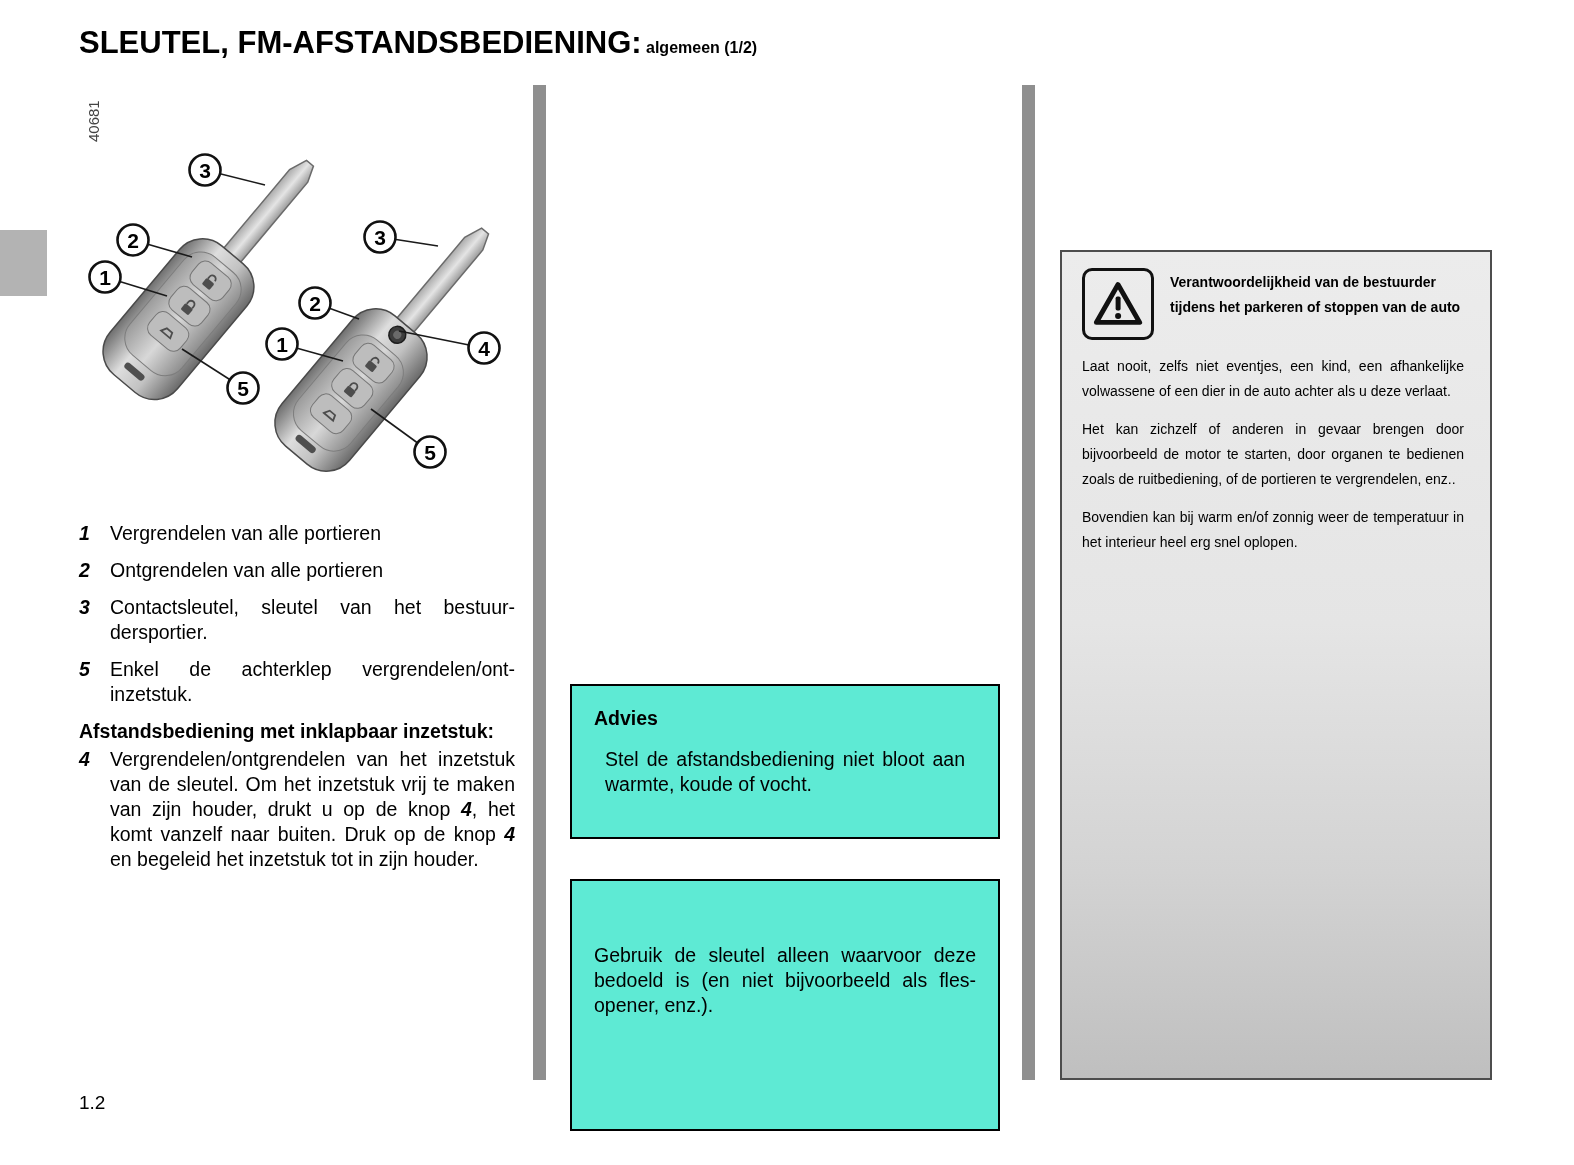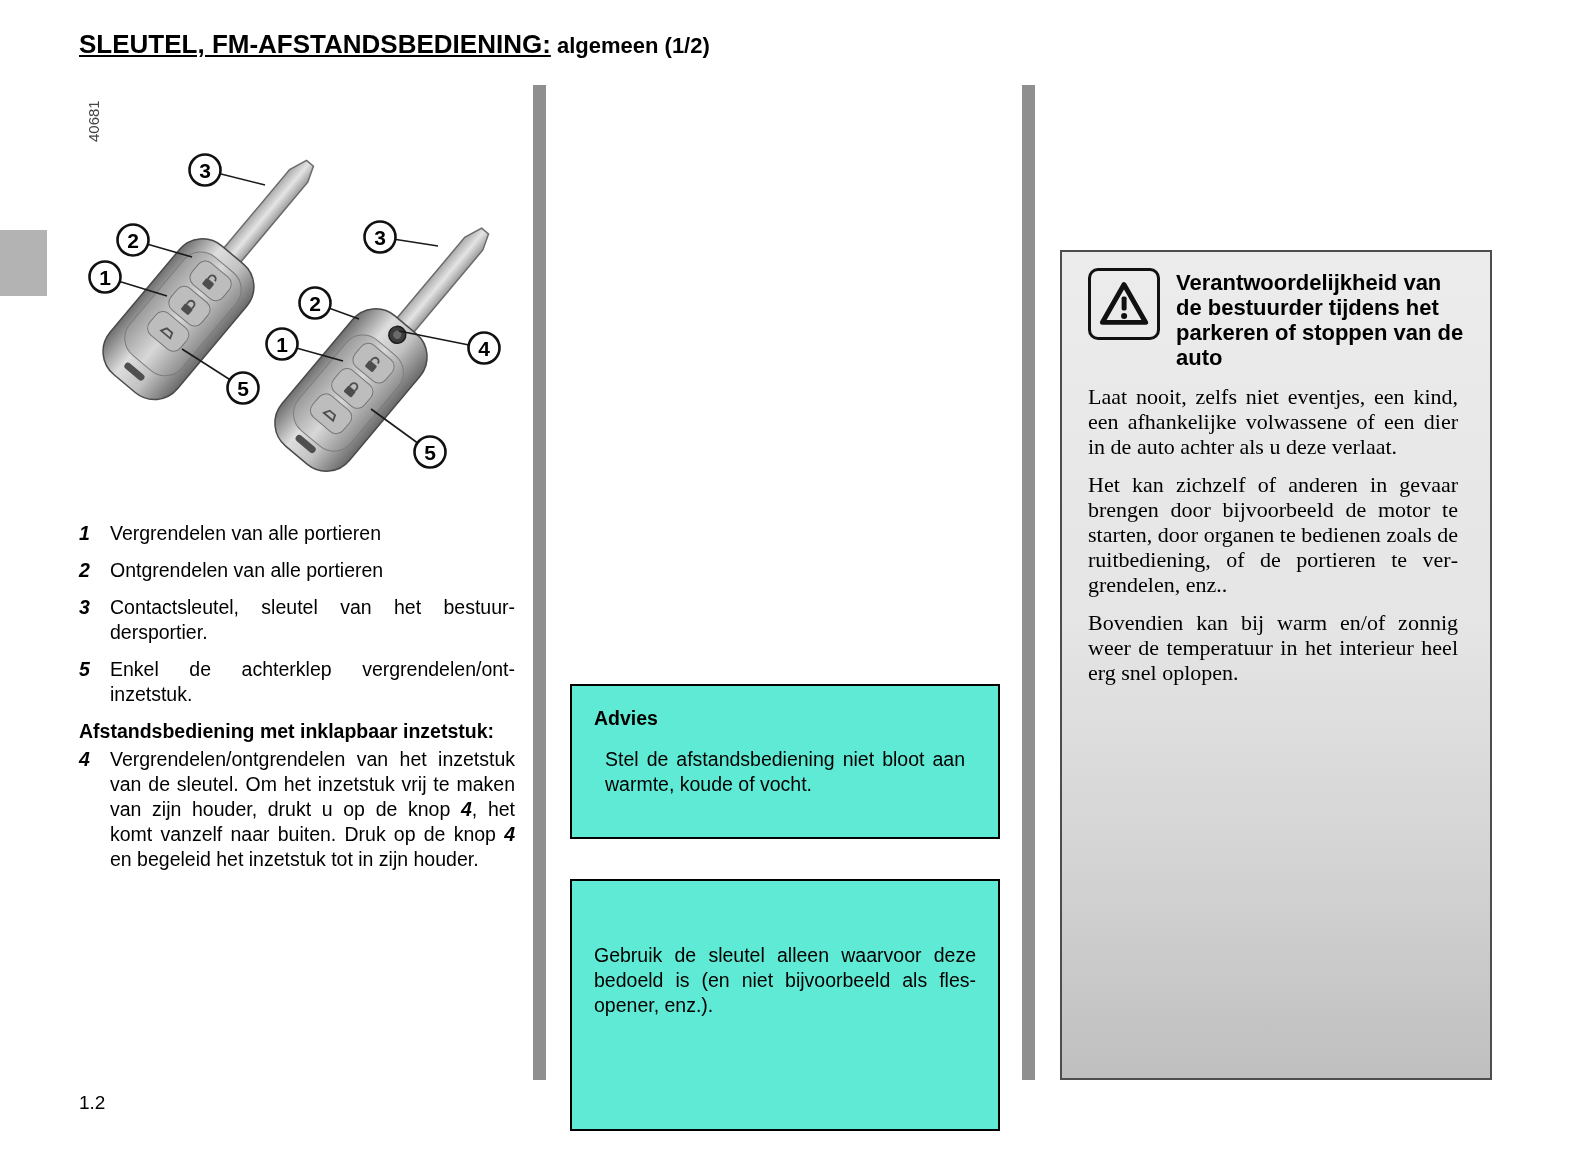--- a/index.html
+++ b/index.html
@@ -2,22 +2,22 @@
 <html><head>
 <meta charset="utf-8">
 <style>
   * { box-sizing: border-box; }
   body { margin:0; background:#ffffff; }
   .page {
     position:relative; width:1574px; height:1165px; background:#fff;
     font-family:"Liberation Sans", sans-serif; color:#000; overflow:hidden;
   }
   .page-title { position:absolute; left:79px; top:24px; margin:0; font-weight:bold; white-space:nowrap; }
-  .title-main { font-size:26px;text-decoration:underline; }
-  .title-sub  { font-size:22px;text-align:right; }
+  .title-main { font-size:31px; }
+  .title-sub  { font-size:16px;text-align:right; }
 
   .edge-tab { position:absolute; left:0; top:230px; width:47px; height:66px; background:#b3b3b3; }
 
   .figure { position:absolute; left:79px; top:85px; width:433px; height:428px; }
   .figure svg { font-family:"Liberation Sans", sans-serif; }
 
   .legend { position:absolute; left:79px; top:521px; width:436px; font-size:19.5px; line-height:25px; }
   .legend-item { display:flex; margin-bottom:12px; }
   .legend-num { flex:0 0 31px; width:31px; font-weight:bold; font-style:italic; }
   .legend-text { flex:1; text-align:justify; }
@@ -30,31 +30,31 @@
 
   .note-box { position:absolute; border:2px solid #000; background:#5eead4; font-size:19.5px; line-height:25px; }
   .advice-box { left:570px; top:684px; width:430px; height:155px; padding:20px 22px; }
   .advice-title { font-weight:bold; margin:0 0 16px 0; }
   .advice-text { margin:11px; text-align:justify; }
   .usage-box { left:570px; top:879px; width:430px; height:252px; padding:62px 22px 20px; }
   .usage-text { margin:0; text-align:justify; }
 
   .warning-box {
     position:absolute; left:1060px; top:250px; width:432px; height:830px;
-    border:2px solid #4d4d4d; padding:16px 26px;
+    border:2px solid #4d4d4d; padding:16px 20px;
     background:linear-gradient(180deg,#ececec 0%,#e5e5e5 45%,#d3d3d3 75%,#bfbfbf 100%);
-    font-size:22px; line-height:25px;
+    font-size:14px; line-height:25px;
   }
   .warning-header { display:flex; gap:16px; margin-bottom:14px; }
   .warning-icon-box {
     flex:0 0 72px; width:72px; height:72px; border:3px solid #111;
     border-radius:10px; display:flex; align-items:center; justify-content:center;
   }
   .warning-title { font-weight:bold; padding-top:2px; }
-  .warning-box p { margin:0 6px 13px 0; text-align:justify;font-family:Liberation Serif, serif; }
+  .warning-box p { margin:0 6px 13px 0; text-align:justify; }
   .warning-emphasis { font-weight:bold; }
 
   .page-number { position:absolute; left:79px; top:1092px; font-size:19px; }
 </style>
 </head>
 <body>
 
 <div class="page">
 
   <h1 class="page-title"><span class="title-main">SLEUTEL, FM-AFSTANDSBEDIENING:</span><span class="title-sub"> algemeen (1/2)</span></h1>

